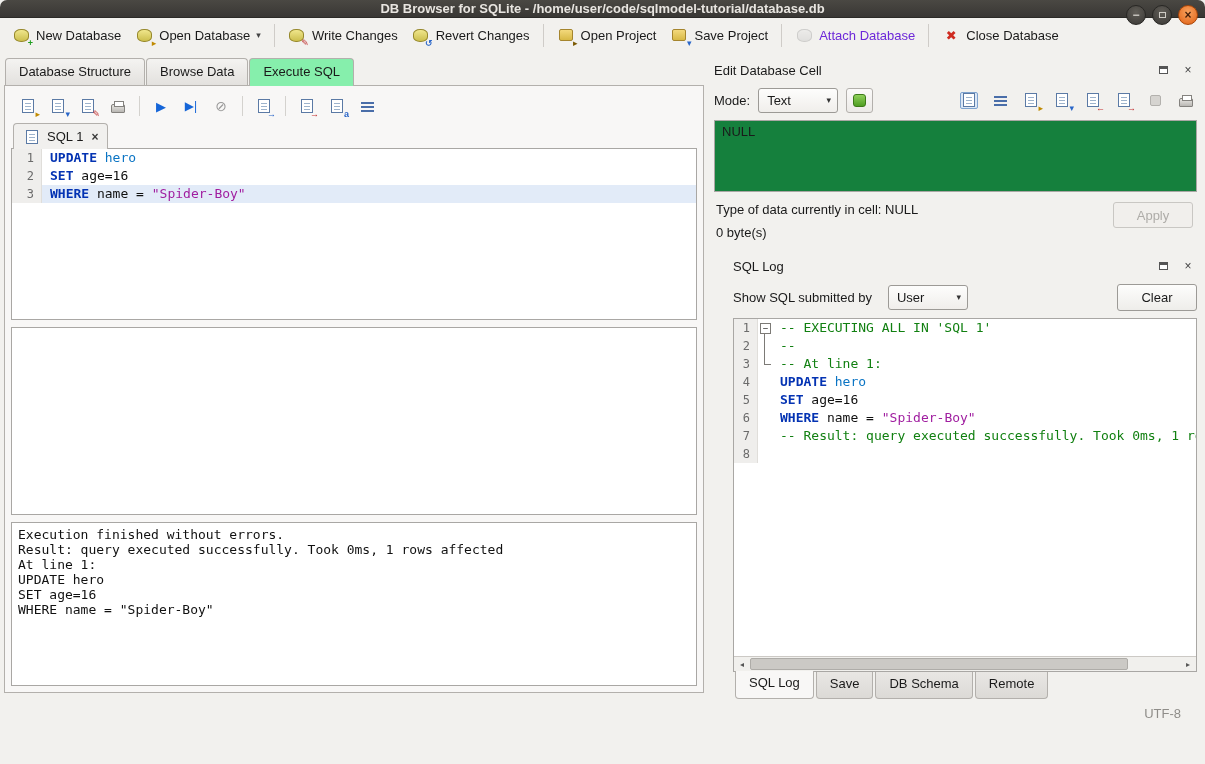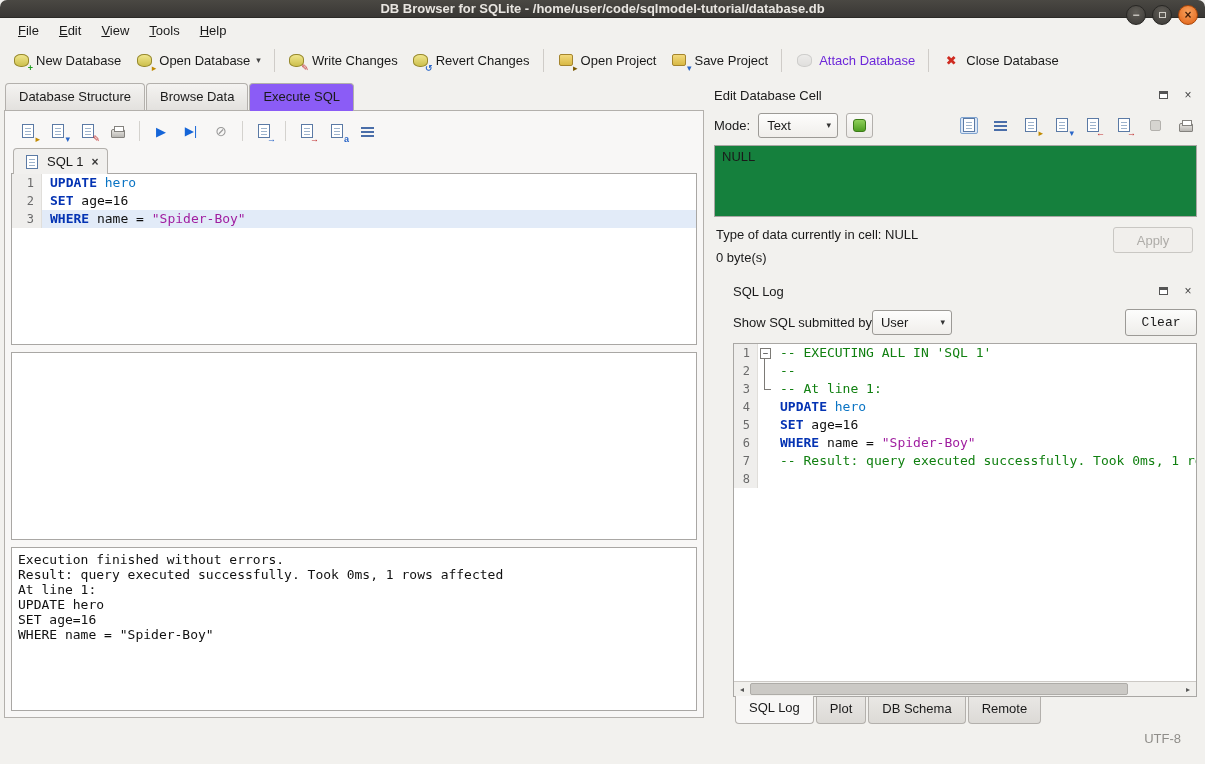--- a/index.html
+++ b/index.html
@@ -46,21 +46,21 @@
 .ico-float::before{content:"";position:absolute;left:0;right:0;top:0;height:2px;background:#555;}
 .ico-null{display:inline-block;width:11px;height:11px;border-radius:2px;background:#d6d4d0;border:1px solid #b3b1ad;}
 .ico-green{display:inline-block;width:13px;height:13px;border-radius:3px;background:linear-gradient(#8fd05a,#4f9e22);border:1px solid #3c7a18;}
 .ico-active{border:1px solid #7fa3cf;background:#dbe7f6;border-radius:2px;}
 
 .content{display:flex;height:647px;padding:0 4px;flex:none;}
 .left-col{width:700px;flex:none;display:flex;flex-direction:column;padding-top:6px;}
 .left-tabs{display:flex;height:27px;padding-left:1px;flex:none;}
 .tab{padding:5px 13px;background:linear-gradient(#f4f3f1,#e3e1de);border:1px solid #b3b0ac;border-bottom:none;
  border-radius:4px 4px 0 0;margin-right:1px;}
-.tab.active{background:#8b5cf6;position:relative;z-index:3;margin-bottom:-1px;padding-bottom:6px;}
+.tab.active{background:#86efac;position:relative;z-index:3;margin-bottom:-1px;padding-bottom:6px;}
 .left-page{flex:1;border:1px solid #b3b0ac;background:#f8f7f6;display:flex;flex-direction:column;
  padding:5px 6px 6px 6px;position:relative;z-index:2;margin-bottom:6px;min-height:0;}
 .sql-toolbar{height:30px;display:flex;align-items:center;gap:4px;padding:0 4px;flex:none;}
 .sq-btn{width:26px;height:24px;display:flex;align-items:center;justify-content:center;}
 .sq-sep{width:1px;height:20px;background:#d4d2ce;margin:0 4px;}
 .sql-tabbar{height:27px;display:flex;align-items:flex-end;padding-left:2px;flex:none;}
 .sql-tab{display:flex;align-items:center;gap:6px;height:26px;padding:0 9px;background:#f1f0ee;
  border:1px solid #b3b0ac;border-bottom:none;border-radius:4px 4px 0 0;margin-bottom:-1px;position:relative;z-index:2;}
 .tab-close{font-size:12px;font-weight:bold;color:#3a3a3a;margin-left:2px;}
 
@@ -91,23 +91,23 @@
 .icon-btn{width:27px;height:25px;border:1px solid #b3b0ac;border-radius:3px;background:linear-gradient(#fbfaf9,#eceae7);
  display:flex;align-items:center;justify-content:center;}
 .cell-icons{display:flex;gap:9px;margin-left:auto;align-items:center;}
 .cell-ico{width:22px;height:21px;display:flex;align-items:center;justify-content:center;}
 .cell-box{height:72px;border:1px solid #a9a7a4;background:#15803d;margin-top:4px;padding:3px 7px;flex:none;}
 .cell-info{position:relative;padding:10px 0 4px 2px;flex:none;}
 .cell-info .line1{margin-bottom:8px;}
 .apply-btn{position:absolute;right:4px;top:10px;width:80px;height:26px;border:1px solid #c9c7c3;border-radius:3px;
  background:#f1efec;color:#aeaca8;display:flex;align-items:center;justify-content:center;}
 .log-dock{margin-top:12px;flex:1;display:flex;flex-direction:column;min-height:0;padding-left:19px;}
-.filter-row{display:flex;align-items:center;gap:0;height:34px;margin-bottom:4px;flex:none;}
-.clear-btn{margin-left:auto;width:72px;height:27px;border:1px solid #9c9a96;border-radius:3px;
- background:linear-gradient(#fdfdfc,#eeedea);display:flex;align-items:center;justify-content:center;font-family:Liberation Mono, monospace;}
+.filter-row{display:flex;align-items:center;gap:16px;height:34px;margin-bottom:4px;flex:none;}
+.clear-btn{margin-left:auto;width:80px;height:27px;border:1px solid #9c9a96;border-radius:3px;
+ background:linear-gradient(#fdfdfc,#eeedea);display:flex;align-items:center;justify-content:center;}
 .log-box{flex:1;border:1px solid #a9a7a4;background:#fff;display:flex;flex-direction:column;min-height:0;overflow:hidden;}
 .log-lines{flex:1;overflow:hidden;font-family:"DejaVu Sans Mono","Liberation Mono",monospace;}
 .log-lines .gutter{width:24px;}
 .fold{width:14px;flex:none;position:relative;background:#fff;}
 .fold.minus::before{content:"−";position:absolute;left:2px;top:4px;width:9px;height:9px;border:1px solid #7c7a76;
  background:#fff;font-size:9px;line-height:8px;text-align:center;color:#333;}
 .fold.minus::after{content:"";position:absolute;left:6px;top:14px;bottom:0;width:1px;background:#7c7a76;}
 .fold.line::before{content:"";position:absolute;left:6px;top:0;bottom:0;width:1px;background:#7c7a76;}
 .fold.end::before{content:"";position:absolute;left:6px;top:0;height:9px;width:1px;background:#7c7a76;}
 .fold.end::after{content:"";position:absolute;left:6px;top:9px;width:7px;height:1px;background:#7c7a76;}
@@ -131,27 +131,20 @@
     <span class="title-text">DB Browser for SQLite - /home/user/code/sqlmodel-tutorial/database.db</span>
     <div class="win-controls">
       <span class="win-btn">−</span>
       <span class="win-btn">
           <span class="max-box"></span>
         </span>
       <span class="win-btn close">×</span>
     </div>
   </div>
 
-  <div class="menubar">
-      <div class="menu-item"><u>F</u>ile</div>
-      <div class="menu-item"><u>E</u>dit</div>
-      <div class="menu-item"><u>V</u>iew</div>
-      <div class="menu-item"><u>T</u>ools</div>
-      <div class="menu-item"><u>H</u>elp</div>
-    </div>
 
   <div class="toolbar">
       <div class="tb-btn">
         <span class="ticon">
           <span class="ico-db"></span>
           <span class="ico-ov" style="color: rgb(31, 158, 31);">+</span>
         </span>
         <span class="lbl">New Database</span>
       </div>
       <div class="tb-btn">
@@ -467,21 +460,21 @@
           <div class="hscroll">
             <span class="hs-btn">◂</span>
             <div class="hs-track">
                 <div class="hs-thumb"></div>
               </div>
             <span class="hs-btn">▸</span>
           </div>
         </div>
         <div class="bottom-tabs">
             <div class="b-tab active">SQL Log</div>
-            <div class="b-tab">Plot</div>
+            <div class="b-tab">Save</div>
             <div class="b-tab">DB Schema</div>
             <div class="b-tab">Remote</div>
           </div>
       </div>
 
     </div>
   </div>
 
   <div class="statusbar">
     <span>UTF-8</span>

